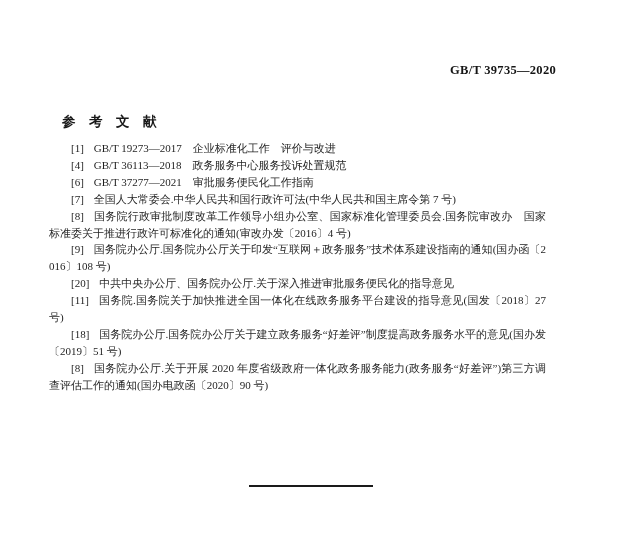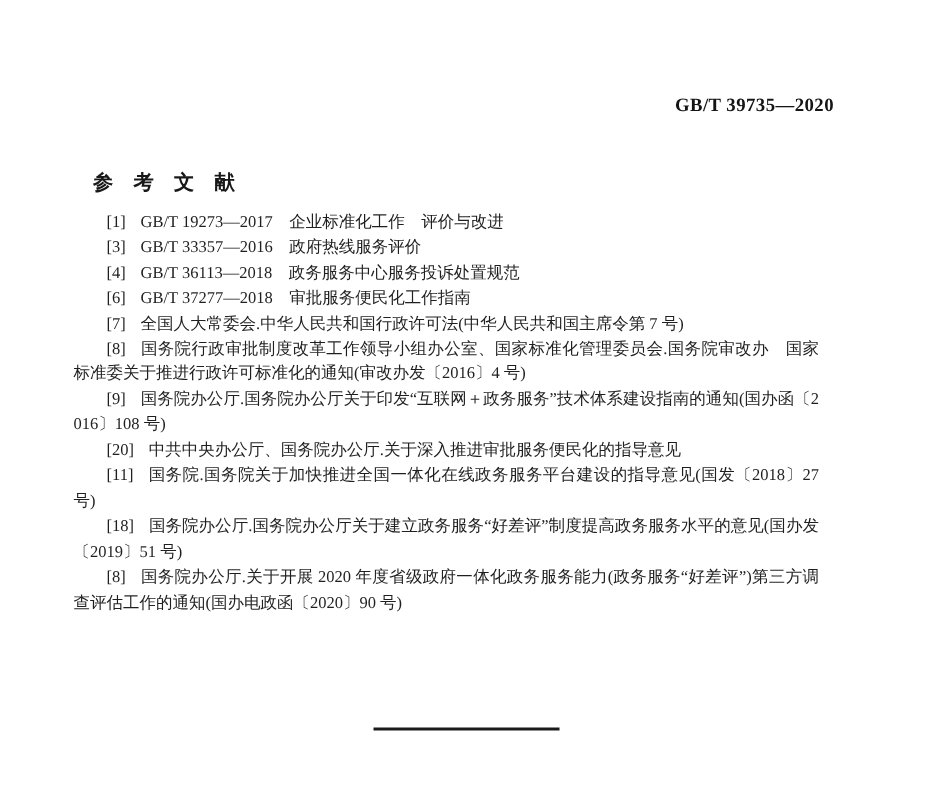--- a/index.html
+++ b/index.html
@@ -61,23 +61,22 @@
 <body>
 
 <div class="page">
 
   <div class="doc-code">GB/T 39735—2020</div>
 
   <div class="section-title">参　考　文　献</div>
 
   <div class="refs">
     <p class="ref"><span class="ref-label">[1]</span><span>GB/T 19273—2017　企业标准化工作　评价与改进</span></p>
-    <p class="ref"><span class="ref-label">[3]</span><span>GB/T 33357—2016　政府热线服务评价</span></p>
     <p class="ref"><span class="ref-label">[4]</span><span>GB/T 36113—2018　政务服务中心服务投诉处置规范</span></p>
-    <p class="ref"><span class="ref-label">[6]</span><span>GB/T 37277—2018　审批服务便民化工作指南</span></p>
+    <p class="ref"><span class="ref-label">[6]</span><span>GB/T 37277—2021　审批服务便民化工作指南</span></p>
     <p class="ref"><span class="ref-label">[7]</span><span>全国人大常委会.中华人民共和国行政许可法(中华人民共和国主席令第 7 号)</span></p>
     <p class="ref"><span class="ref-label">[8]</span><span>国务院行政审批制度改革工作领导小组办公室、国家标准化管理委员会.国务院审改办　国家标准委关于推进行政许可标准化的通知(审改办发〔2016〕4 号)</span></p>
     <p class="ref"><span class="ref-label">[9]</span><span>国务院办公厅.国务院办公厅关于印发“互联网＋政务服务”技术体系建设指南的通知(国办函〔2016〕108 号)</span></p>
     <p class="ref"><span class="ref-label">[20]</span><span>中共中央办公厅、国务院办公厅.关于深入推进审批服务便民化的指导意见</span></p>
     <p class="ref"><span class="ref-label">[11]</span><span>国务院.国务院关于加快推进全国一体化在线政务服务平台建设的指导意见(国发〔2018〕27 号)</span></p>
     <p class="ref"><span class="ref-label">[18]</span><span>国务院办公厅.国务院办公厅关于建立政务服务“好差评”制度提高政务服务水平的意见(国办发〔2019〕51 号)</span></p>
     <p class="ref"><span class="ref-label">[8]</span><span>国务院办公厅.关于开展 2020 年度省级政府一体化政务服务能力(政务服务“好差评”)第三方调查评估工作的通知(国办电政函〔2020〕90 号)</span></p>
   </div>
 
   <div class="end-rule"></div>

